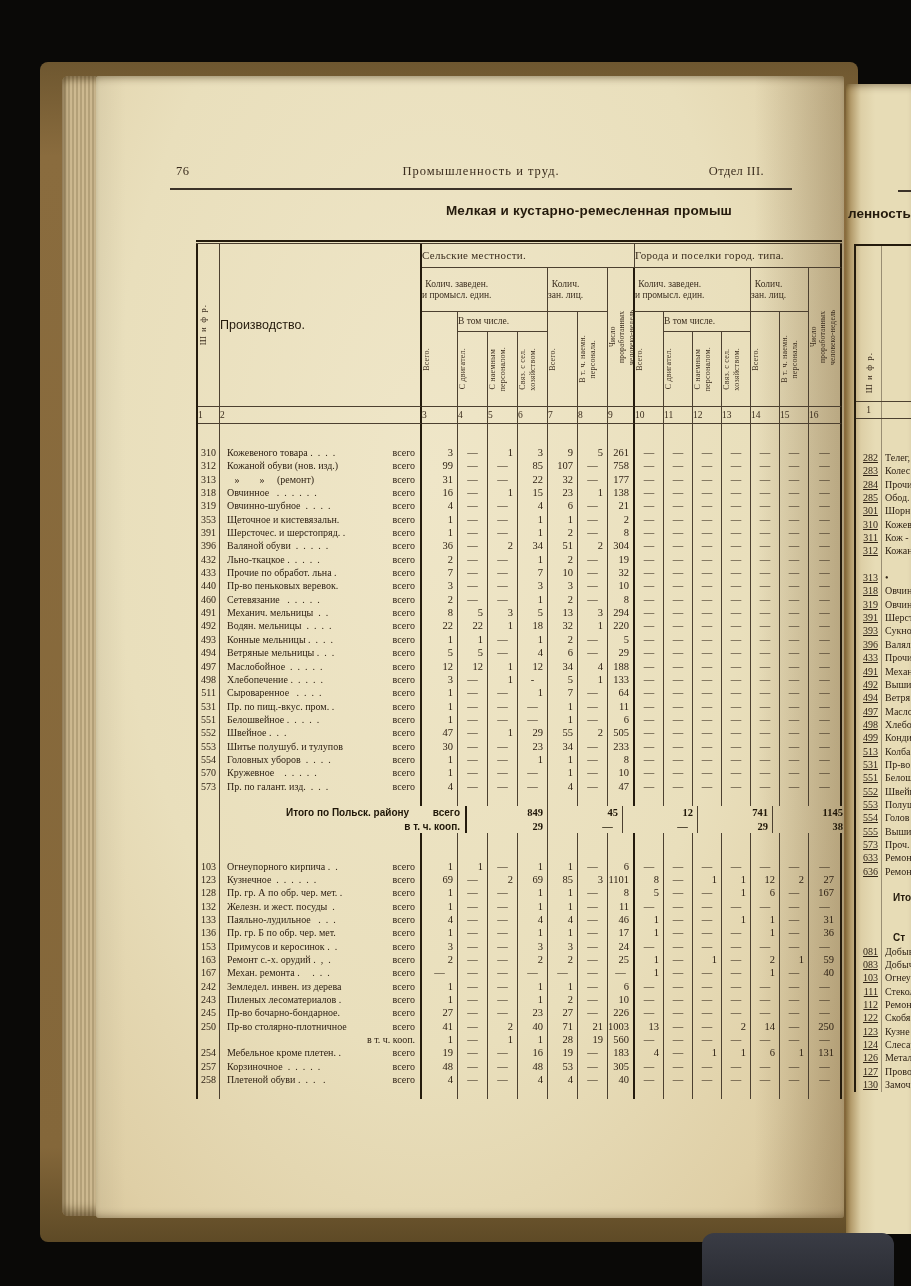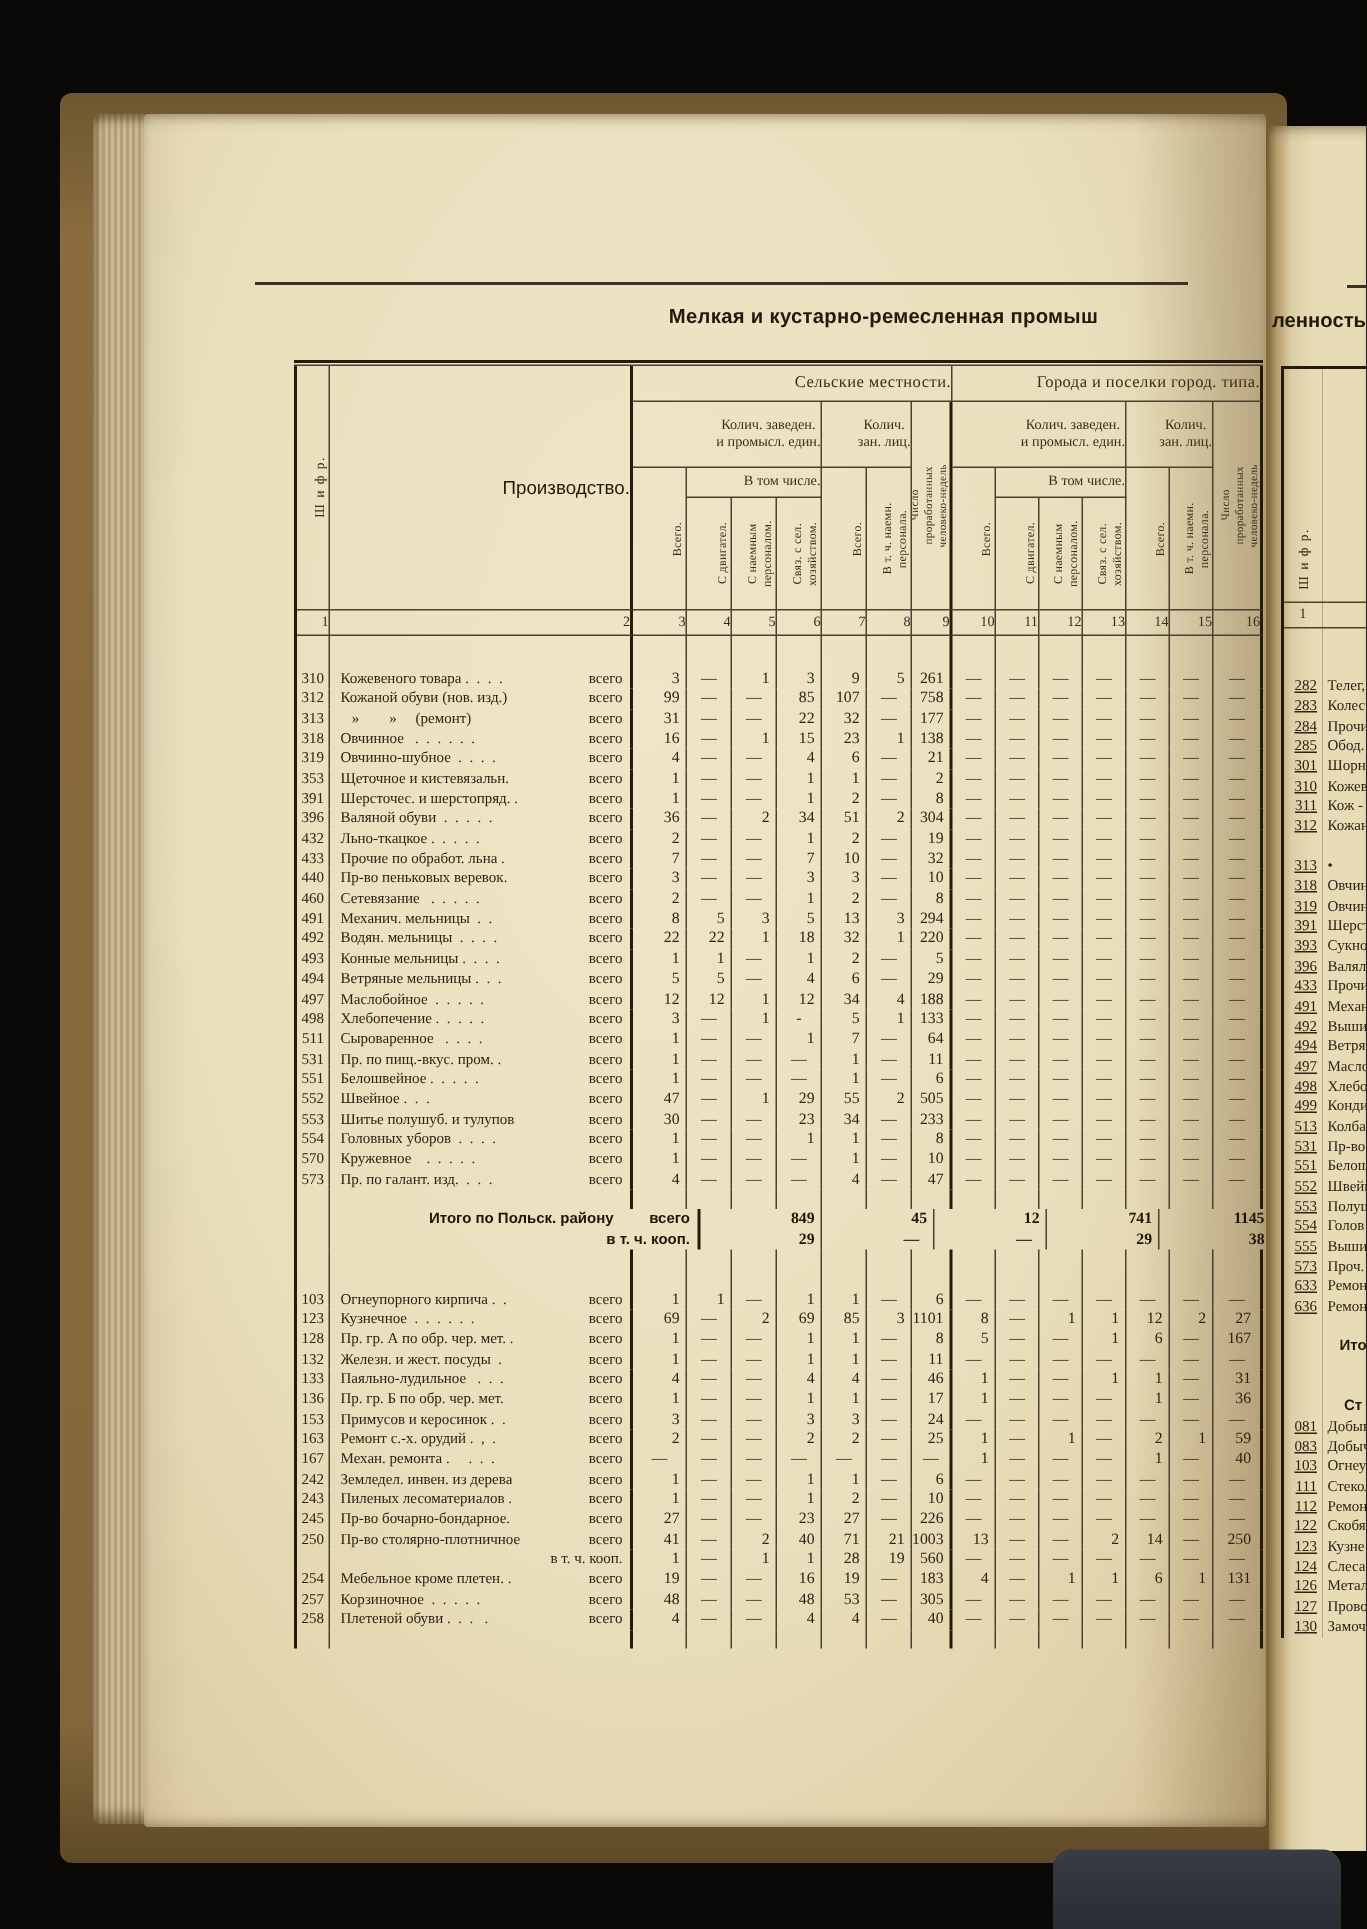--- a/index.html
+++ b/index.html
@@ -43,21 +43,21 @@
   .phead-rule{position:absolute;left:74px;top:112px;width:622px;height:2px;background:#3b3228;}
   .ptitle{position:absolute;left:240px;top:127px;width:506px;text-align:center;
     font-family:"Liberation Sans",sans-serif;font-weight:700;font-size:13.5px;color:#241a0c;letter-spacing:.2px;}
 
   
   .tbl{position:absolute;left:100px;top:164px;width:646px;}
   .topline{height:4px;border-top:2px solid var(--line2);border-bottom:1px solid var(--line);}
   .thead{display:grid;width:646px;border-left:2px solid var(--line2);
     grid-template-columns:22px 202px 36px 30px 30px 30px 30px 30px 27px 29px 29px 29px 29px 29px 29px 33px;
     grid-template-rows:24px 44px 20px 74px 18px;}
-  .hc{display:flex;align-items:center;justify-content:flex-end;text-align:center;
+  .hc{display:flex;align-items:center;justify-content:flex-start;text-align:center;
     border-right:1px solid var(--line);font-size:9.5px;line-height:1.15;color:#3b2d1e;overflow:hidden;}
   .hc.tk{border-right:2px solid var(--line2);}
   .hc.bb{border-bottom:1px solid var(--line);}
   .hc.group{font-size:11px;letter-spacing:.3px;}
   .hc.prod{font-family:"Liberation Sans",sans-serif;font-weight:400;font-size:12.5px;color:#241a0c;}
   .hc .vtext{writing-mode:vertical-rl;transform:rotate(180deg);white-space:pre-line;
     font-size:8px;line-height:1.25;letter-spacing:.2px;text-align:center;max-height:70px;}
   .hc.weeks .vtext{font-size:7.5px;}
   .hc.shifr .vtext{font-size:9px;letter-spacing:1px;}
   .hc.num{border-top:1px solid var(--line);border-bottom:1px solid var(--line);font-size:9.5px;}
@@ -92,31 +92,36 @@
     background:linear-gradient(90deg,transparent 0 25px,var(--line) 25px,transparent 26px);}
   .np-head{height:156px;border-bottom:1px solid var(--line);display:flex;}
   .np-shifr{width:25px;display:flex;align-items:flex-end;justify-content:center;padding-bottom:8px;}
   .np-shifr .vtext{writing-mode:vertical-rl;transform:rotate(180deg);font-size:9px;letter-spacing:1px;}
   .np-numrow{height:17px;border-bottom:1px solid var(--line);display:flex;align-items:center;}
   .np-numrow .n1{width:25px;text-align:center;font-size:9.5px;}
   .nrow{display:flex;height:13.35px;font-size:10px;line-height:13.3px;color:#2f2215;}
   .nrow.pad{height:32px;}
   .nrow .ncode{width:25px;text-align:right;padding-right:3px;text-decoration:underline;}
   .nrow .nlabel{flex:1;padding-left:4px;white-space:nowrap;overflow:hidden;}
-  .nrow.total .nlabel,.nrow.heading .nlabel{font-family:"Liberation Sans",sans-serif;font-weight:700;color:#241a0c;padding-left:12px;text-align:center;}
+  .nrow.total .nlabel,.nrow.heading .nlabel{font-family:"Liberation Sans",sans-serif;font-weight:700;color:#241a0c;padding-left:12px;}
   .nrow.heading .nlabel{}
 </style>
 </head>
 <body>
 
 <div id="scene">
   <div class="cover"></div>
   <div class="page-stack"></div>
 
   <div class="page-left">
+    <div class="phead">
+      <span class="pno">76</span>
+      <span class="pcenter">Промышленность и труд.</span>
+      <span class="pright">Отдел III.</span>
+    </div>
     <div class="phead-rule"></div>
     <div class="ptitle">Мелкая и кустарно-ремесленная промыш</div>
 
     <div class="tbl">
       <div class="topline"></div>
 
       <div class="thead">
         <div class="hc shifr" style="grid-area:1/1/5/2">
             <span class="vtext">Ш и ф р.</span>
           </div>

